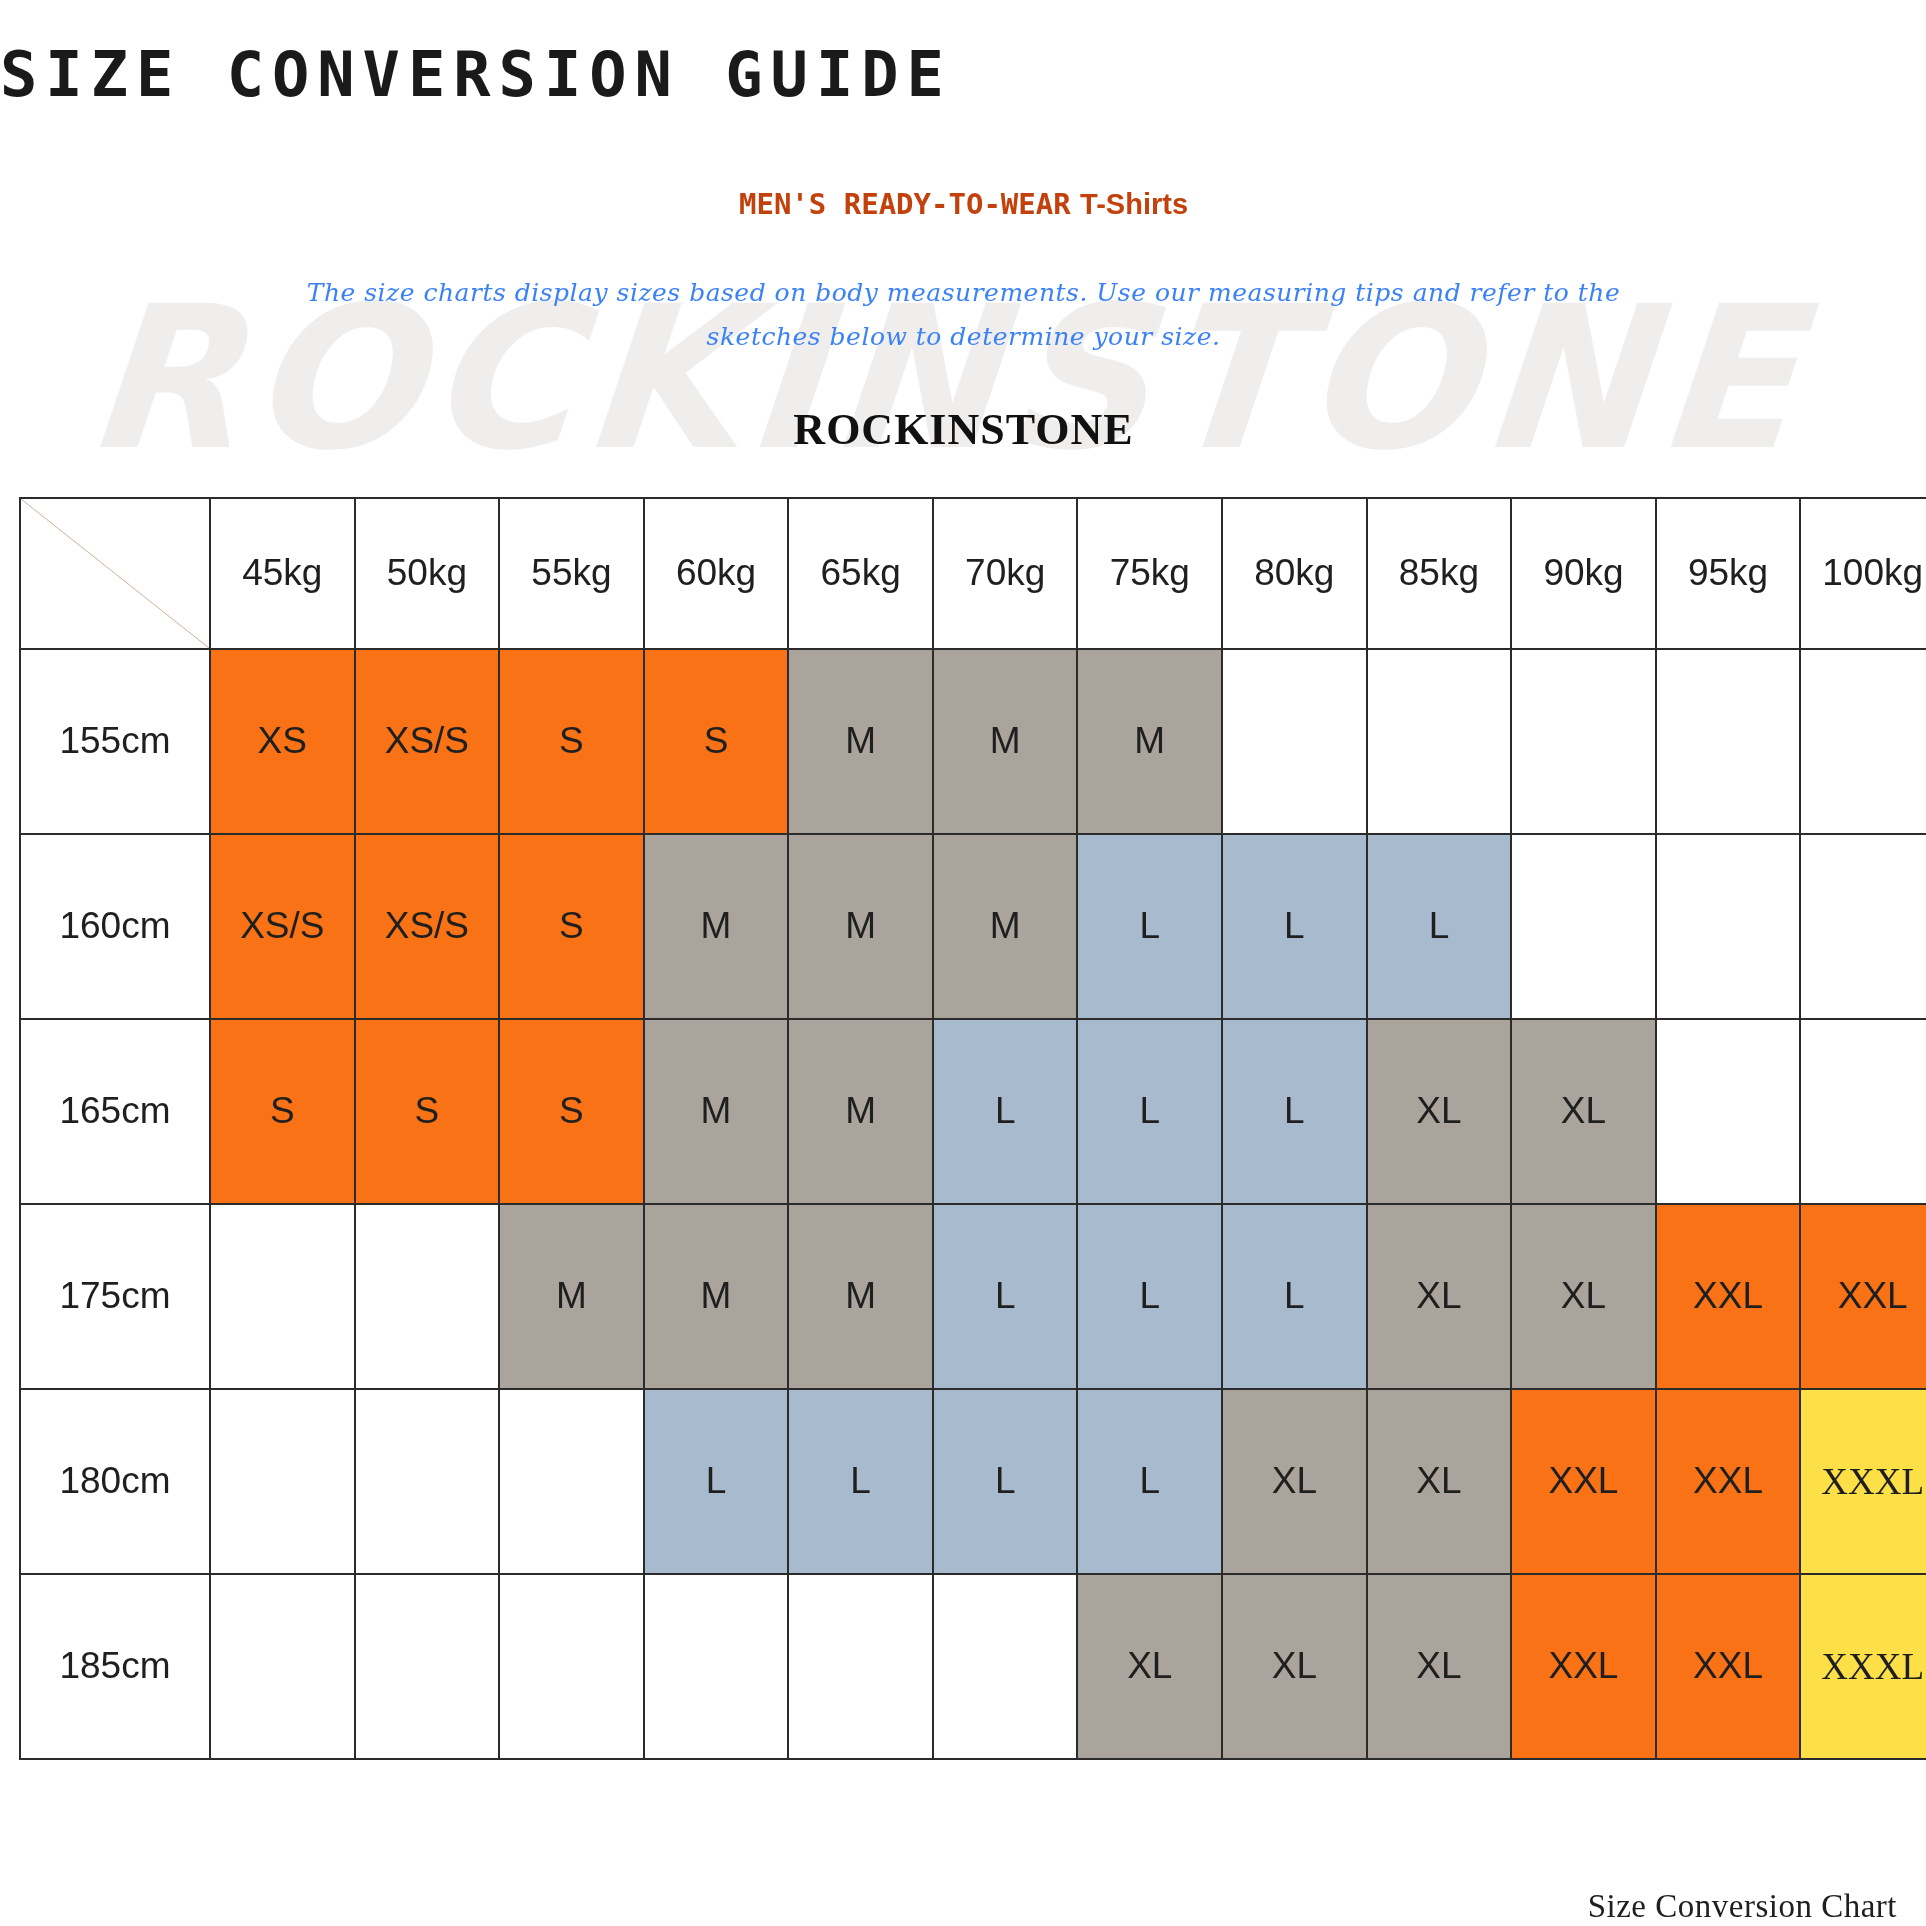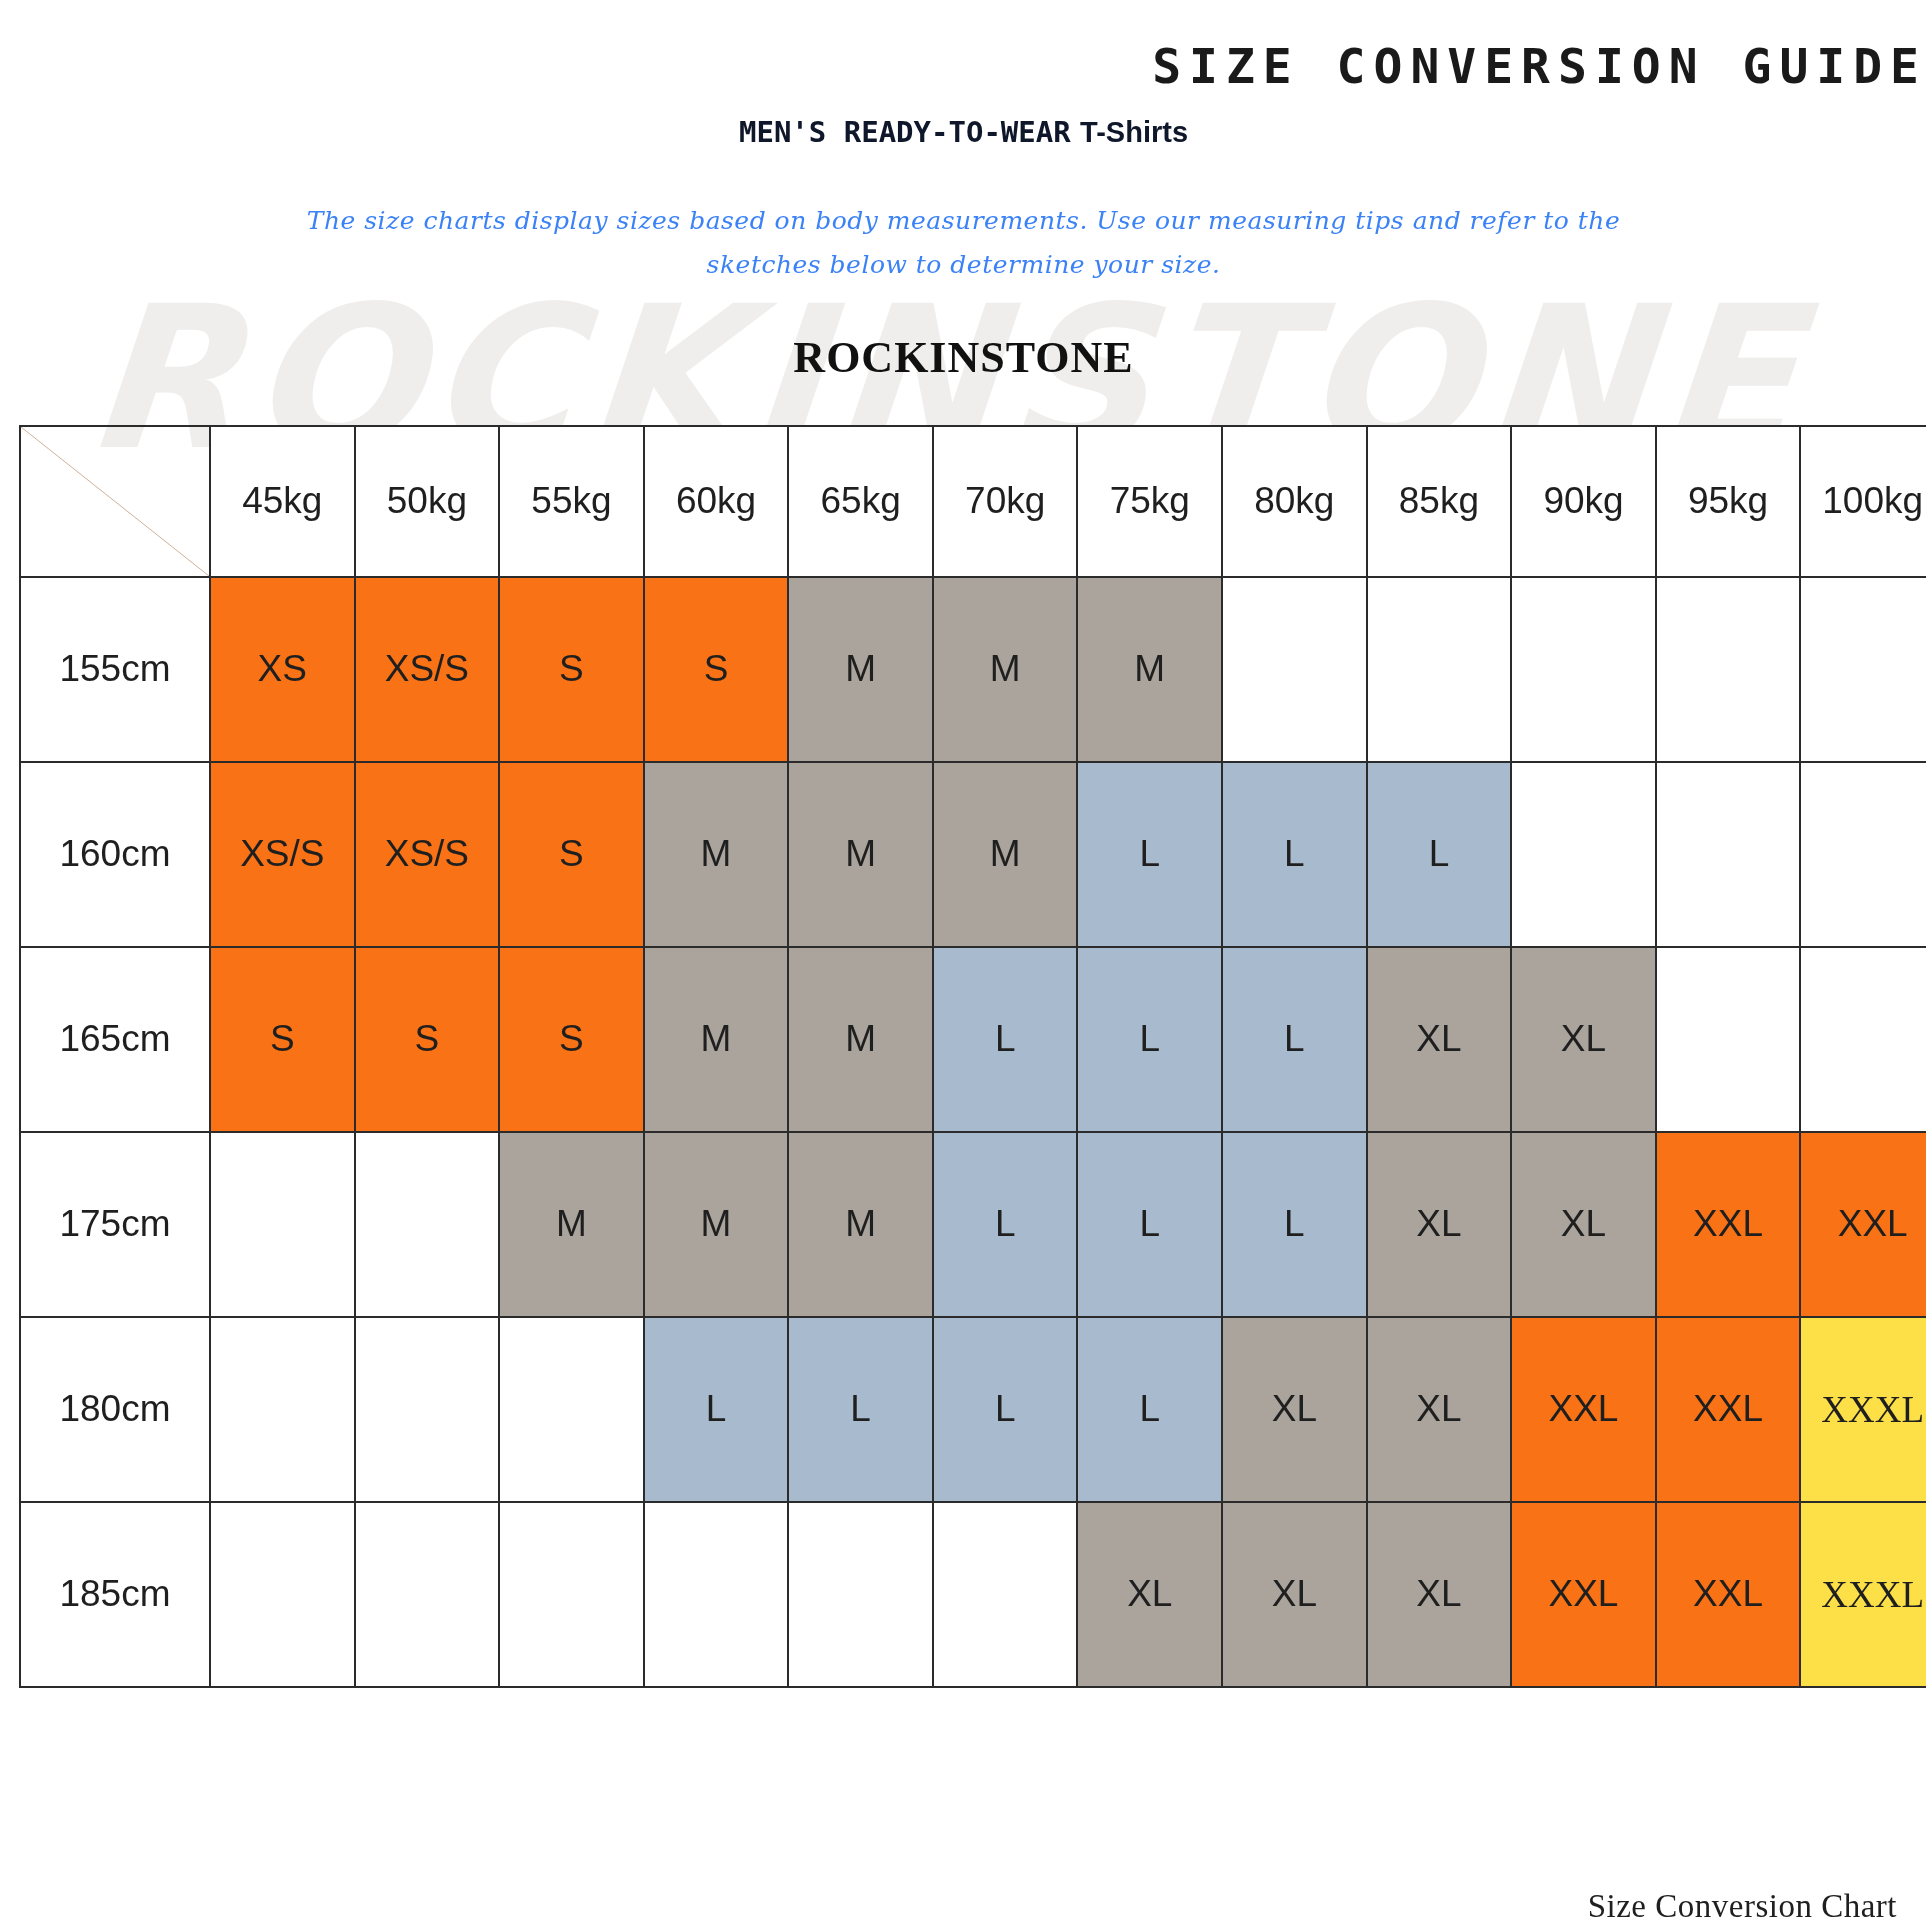--- a/index.html
+++ b/index.html
@@ -40,36 +40,36 @@
     white-space: nowrap;
     user-select: none;
     pointer-events: none;
     z-index: 0;
   }
 
   .content { position: relative; z-index: 2; }
 
   
   .main-title {
-    text-align: right;
+    text-align: left;
     font-family: "DejaVu Sans Mono", monospace;
-    font-size: 48px;
+    font-size: 62px;
     font-weight: bold;
     letter-spacing: 8px;
     margin: 20px 0 0 0;
     padding-top: 18px;
     color: #1a1a1a;
   }
   .subtitle {
     text-align: center;
-    margin-top: 21px;
+    margin-top: 76px;
     font-size: 30px;
     font-weight: bold;
     letter-spacing: 1px;
-    color: #0f172a;
+    color: #c2410c;
   }
   .subtitle .cat {
     font-family: "DejaVu Sans Mono", monospace;
     font-size: 29px;
     letter-spacing: 0px;
   }
   .subtitle .item {
     font-family: "Liberation Sans", sans-serif;
     font-size: 29px;
     letter-spacing: 0px;

